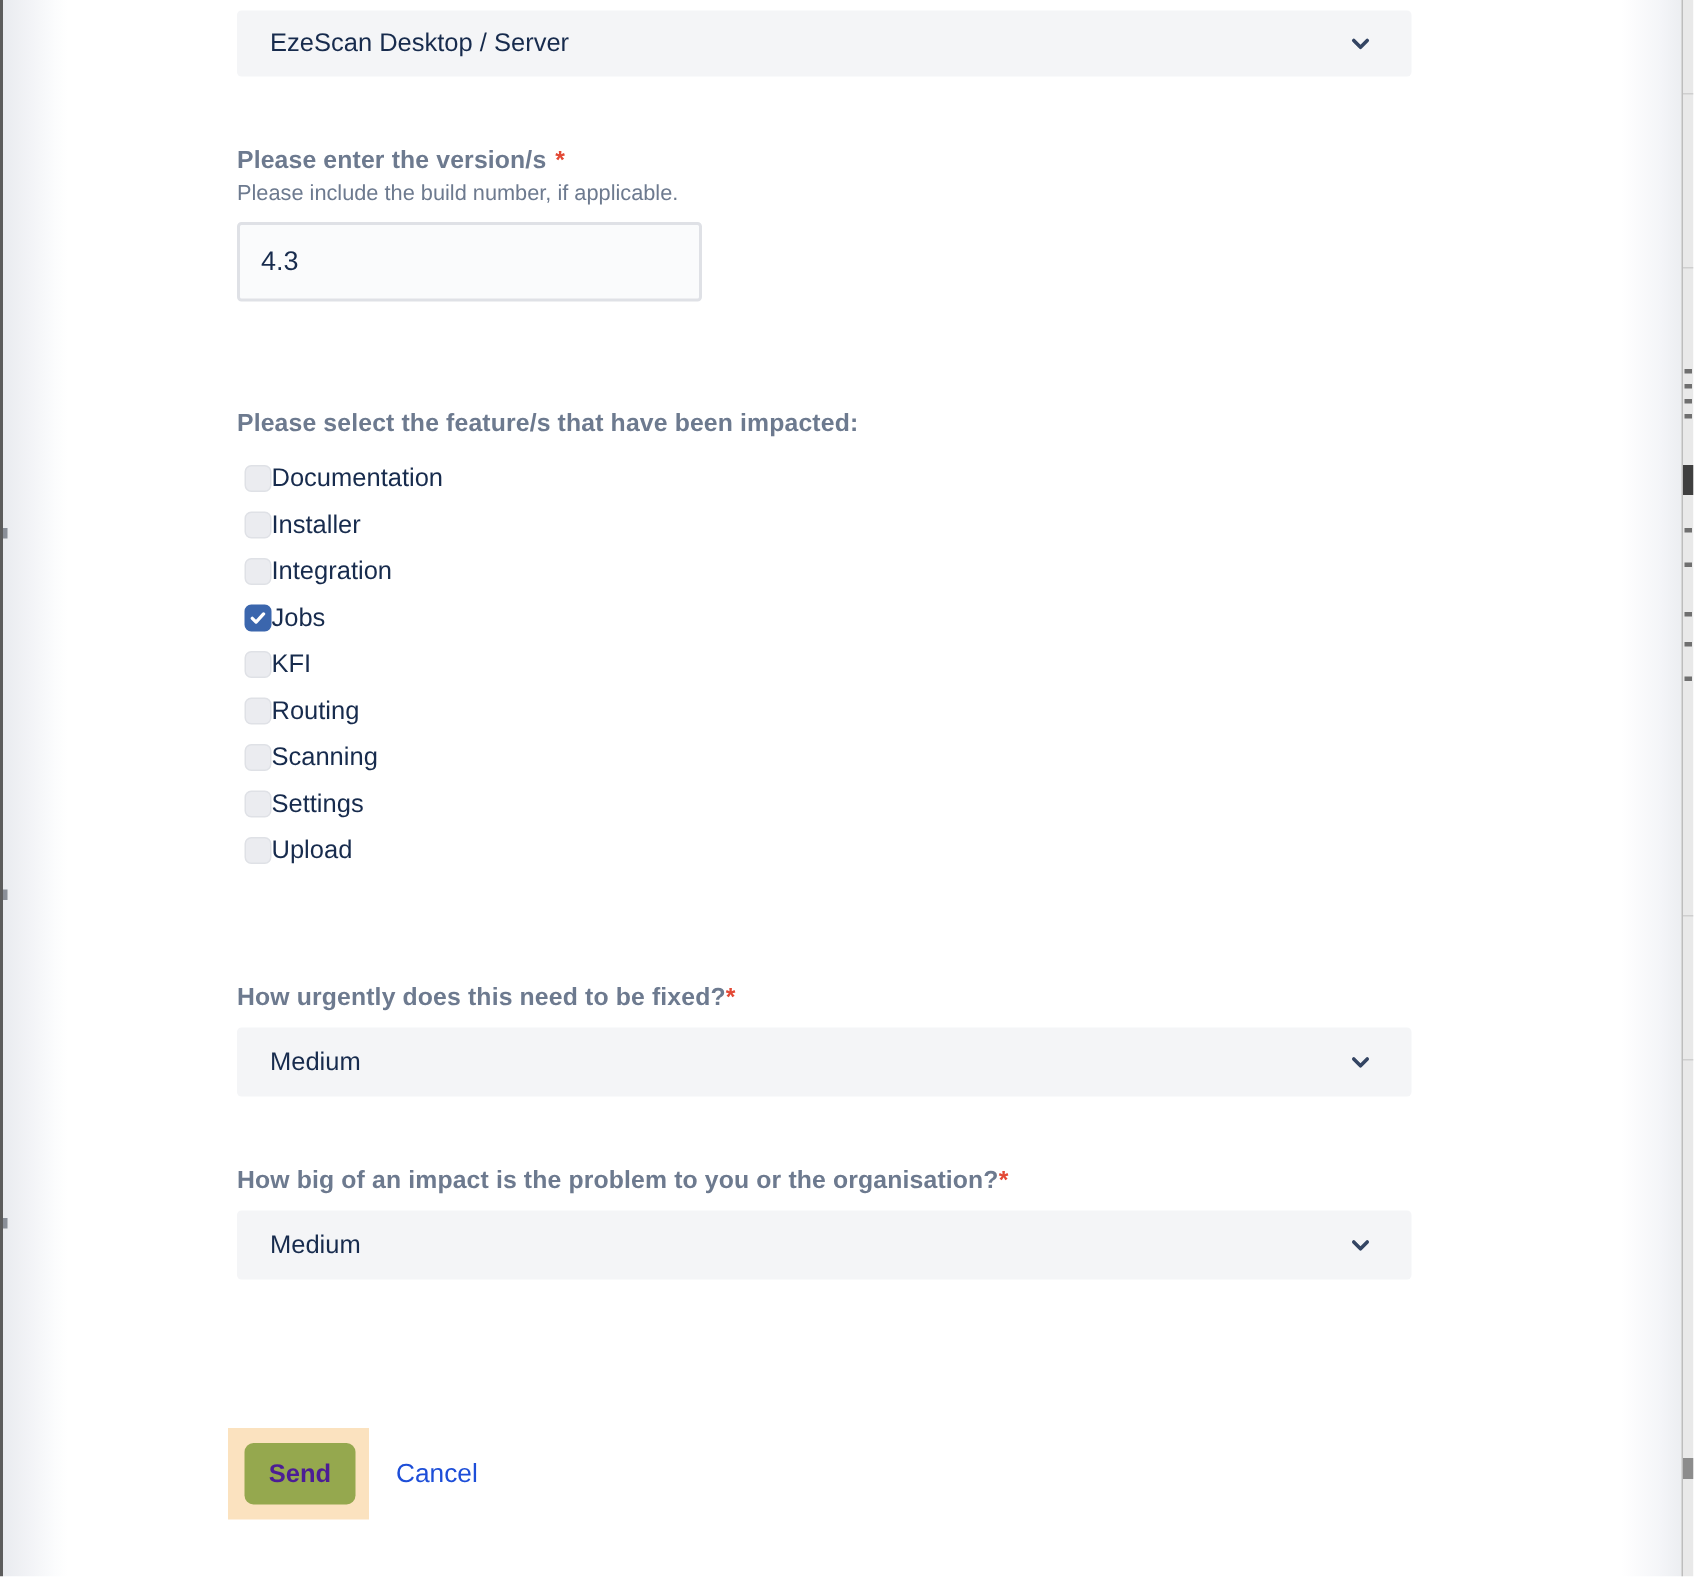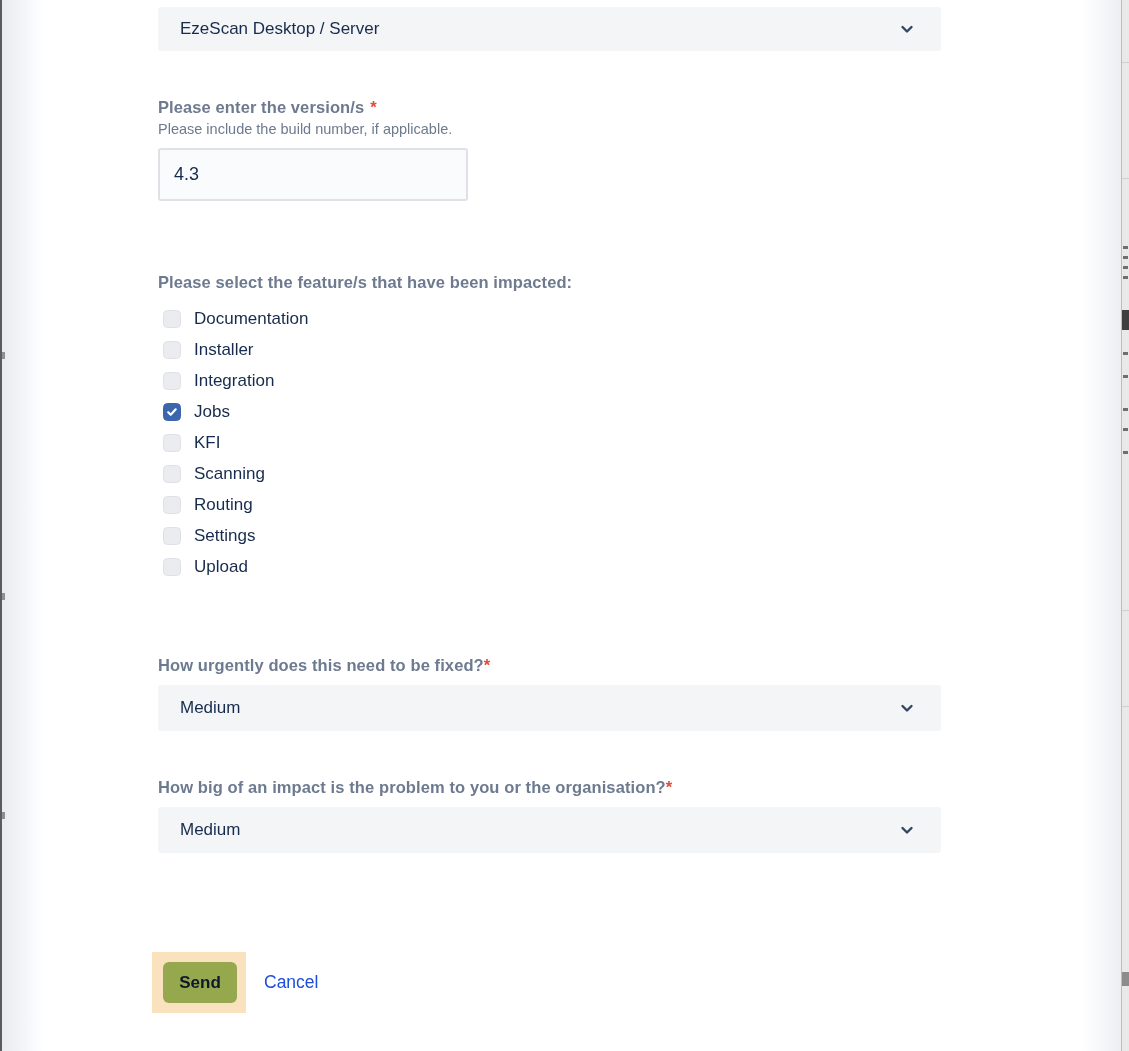--- a/index.html
+++ b/index.html
@@ -60,42 +60,42 @@
   .text-input {
     position:absolute; left:0; top:148px;
     width:310px; height:53px;
     background:#fafbfc; border:2px solid #dfe1e6; border-radius:3px;
     font-family:inherit; font-size:18px; color:#172b4d;
     padding:0 14px; outline:none;
   }
 
   .checkbox-list { position:absolute; left:0; top:303px; width:400px; }
   .cb-row {
-    display:flex; align-items:center; height:31px; gap:13px; cursor:pointer;
+    display:flex; align-items:center; height:31px; cursor:pointer;
     padding-left:5px;
   }
   .cb-box {
     width:18px; height:18px; flex:0 0 18px;
     background:#ebecf0; border:1px solid #dfe1e6; border-radius:4.5px;
     display:flex; align-items:center; justify-content:center;
   }
   .cb-box svg { display:none; }
   .cb-row.checked .cb-box { background:#3b66ad; border-color:#3b66ad; }
   .cb-row.checked .cb-box svg { display:block; }
   .cb-label { font-size:17px; color:#172b4d; }
 
   
   .click-highlight {
     position:absolute; left:-6px; top:952px; width:94px; height:61px;
     background:#fbe2bf;
   }
   .send-button {
     position:absolute; left:5px; top:962px; width:74px; height:41px;
     background:#95a84e; border:none; border-radius:6px;
-    color:#0f172a; font-family:inherit; font-size:17px; font-weight:bold;
+    color:#4c1d95; font-family:inherit; font-size:17px; font-weight:bold;
     cursor:pointer;
   }
   .cancel-link {
     position:absolute; left:106px; top:972px;
     font-size:17.5px; color:#1d4ed8; text-decoration:none; cursor:pointer;
   }
 </style>
 </head>
 <body>
 
@@ -162,25 +162,25 @@
           </svg>
         </span>
       <span class="cb-label">Jobs</span>
     </div>
     <div class="cb-row">
       <span class="cb-box"></span>
       <span class="cb-label">KFI</span>
     </div>
     <div class="cb-row">
       <span class="cb-box"></span>
+      <span class="cb-label">Routing</span>
+    </div>
+    <div class="cb-row">
+      <span class="cb-box"></span>
       <span class="cb-label">Scanning</span>
-    </div>
-    <div class="cb-row">
-      <span class="cb-box"></span>
-      <span class="cb-label">Routing</span>
     </div>
     <div class="cb-row">
       <span class="cb-box"></span>
       <span class="cb-label">Settings</span>
     </div>
     <div class="cb-row">
       <span class="cb-box"></span>
       <span class="cb-label">Upload</span>
     </div>
   </div>

